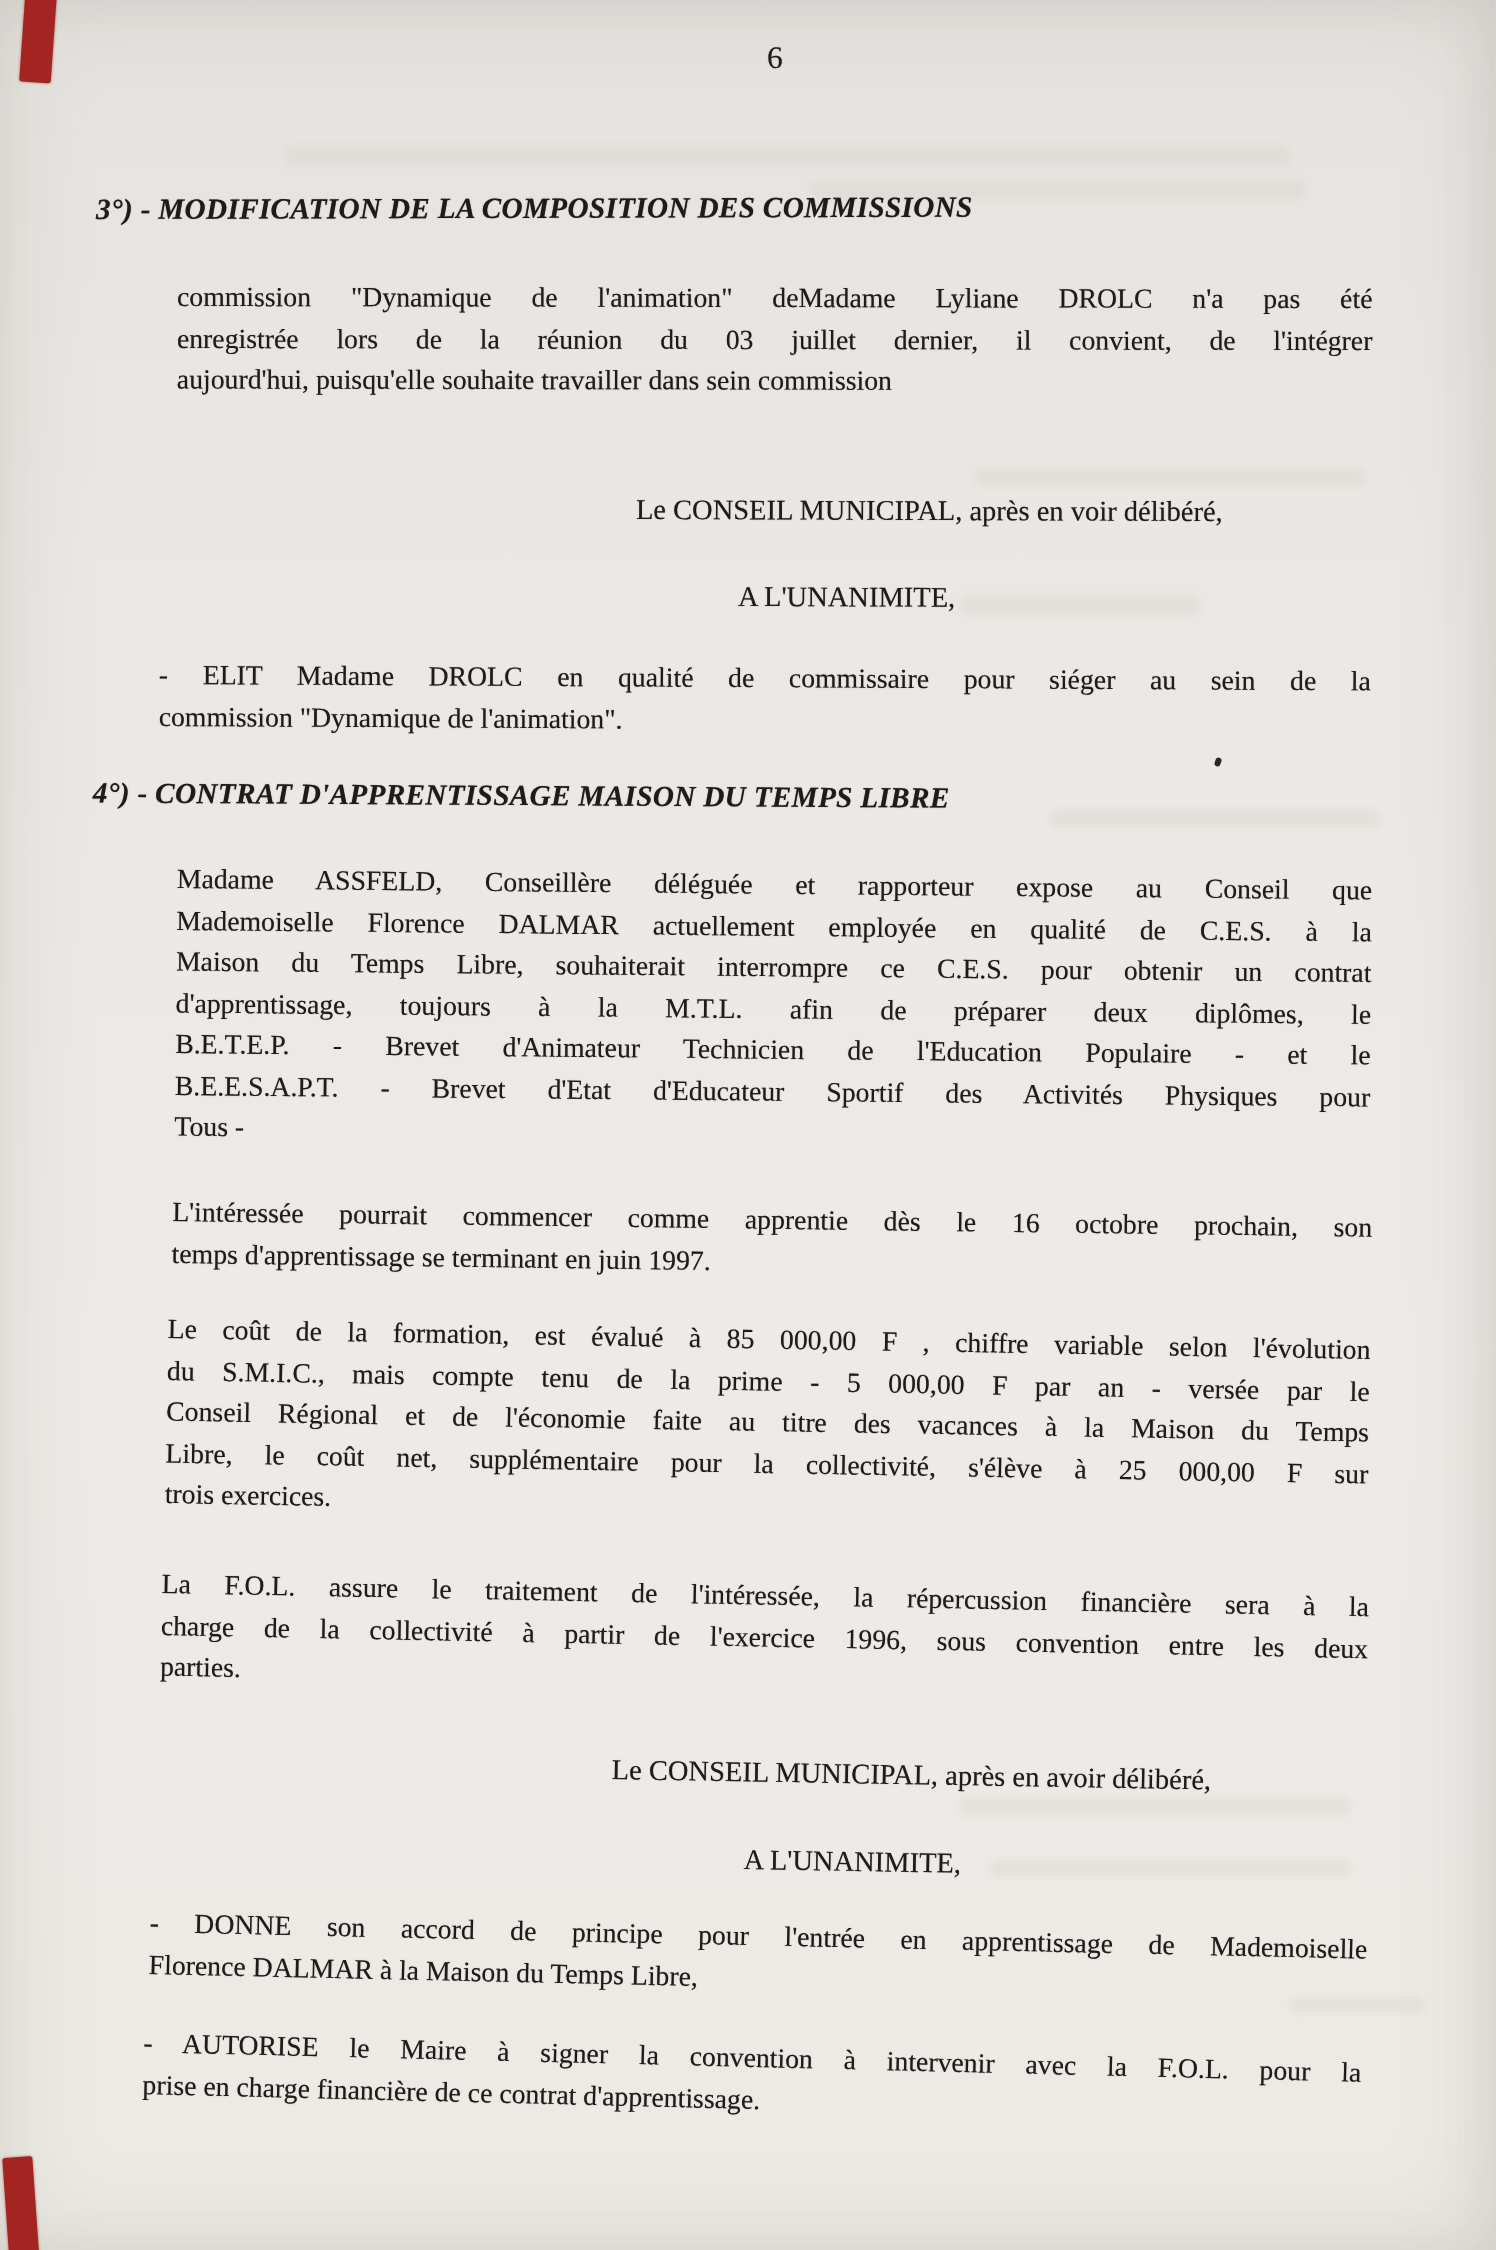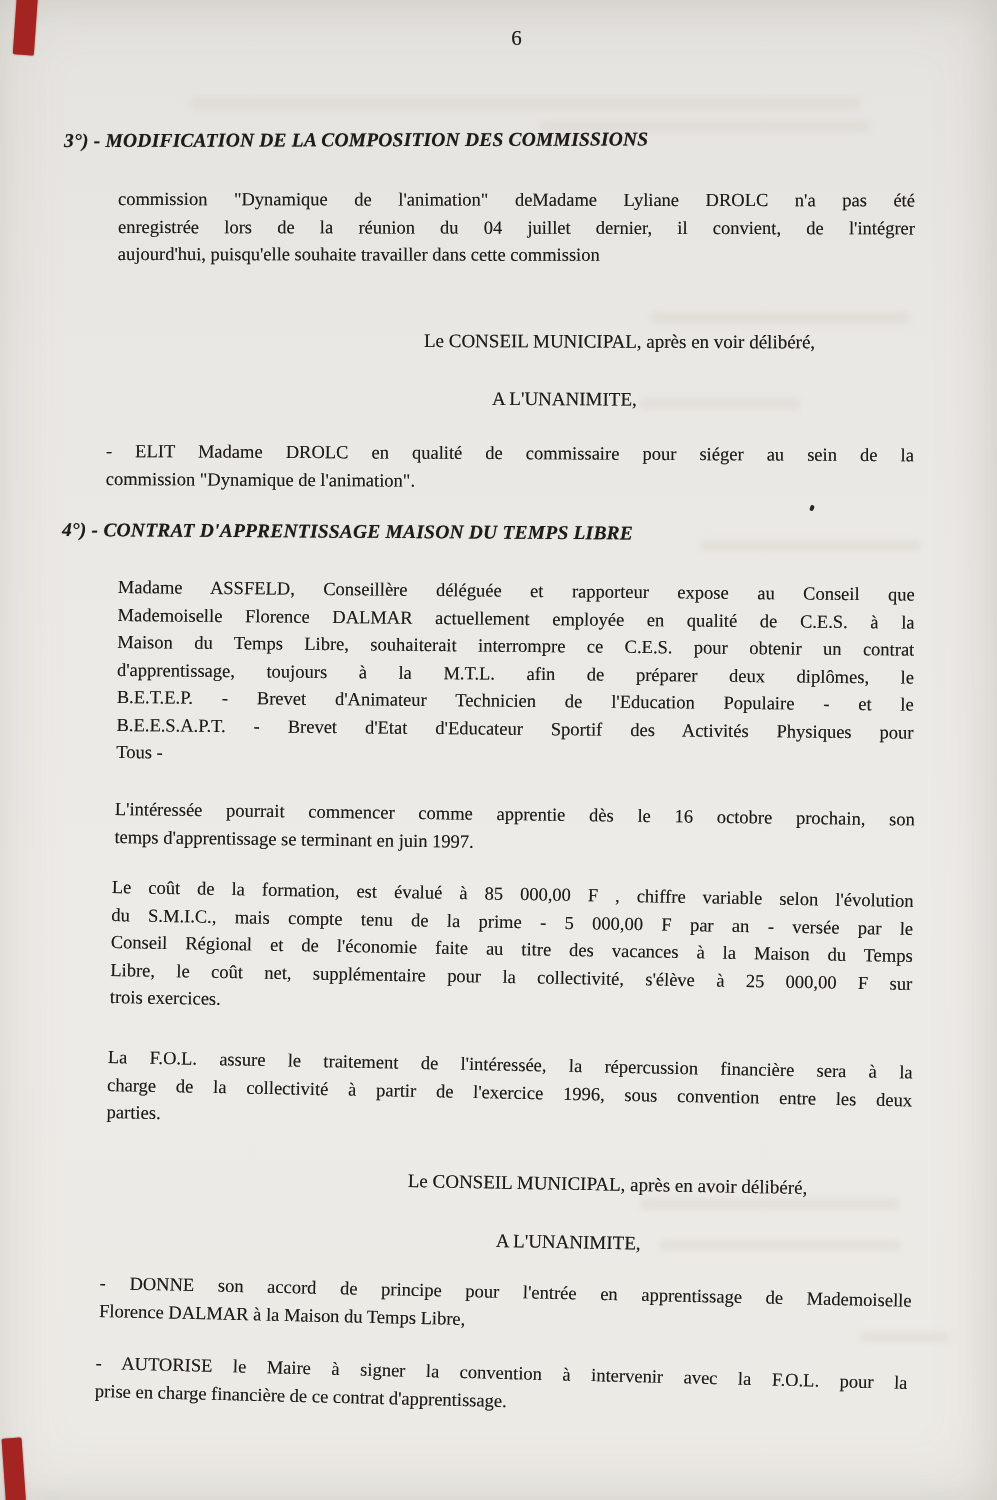--- a/index.html
+++ b/index.html
@@ -74,22 +74,22 @@
   <div class="ghost" style="left:660px;top:1240px;width:240px;height:11px;"></div>
   <div class="ghost" style="left:860px;top:1332px;width:90px;height:10px;"></div>
   <div class="dot-artifact"></div>
 
   <div class="page-number">6</div>
 
   <div class="blk heading" style="left:64px;top:130px;width:880px;transform:rotate(-0.15deg);transform-origin:left top;">3°) - MODIFICATION DE LA COMPOSITION DES COMMISSIONS</div>
 
   <div class="blk body-text" style="left:118px;top:186px;width:797px;transform:rotate(0.1deg);transform-origin:left top;">
       <div class="line">commission "Dynamique de l'animation" deMadame Lyliane DROLC n'a pas été</div>
-      <div class="line">enregistrée lors de la réunion du 04 juillet dernier, il convient, de l'intégrer</div>
-      <div class="line line-last">aujourd'hui, puisqu'elle souhaite travailler dans cette commission</div>
+      <div class="line">enregistrée lors de la réunion du 03 juillet dernier, il convient, de l'intégrer</div>
+      <div class="line line-last">aujourd'hui, puisqu'elle souhaite travailler dans sein commission</div>
     </div>
 
   <div class="blk center-line" style="left:424px;top:330px;transform:rotate(0.2deg);transform-origin:left top;">Le CONSEIL MUNICIPAL, après en voir délibéré,</div>
 
   <div class="blk center-line" style="left:492px;top:388px;transform:rotate(0.2deg);transform-origin:left top;">A L'UNANIMITE,</div>
 
   <div class="blk body-text" style="left:106px;top:438px;width:808px;transform:rotate(0.3deg);transform-origin:left top;">
       <div class="line">- ELIT Madame DROLC en qualité de commissaire pour siéger au sein de la</div>
       <div class="line line-last">commission "Dynamique de l'animation".</div>
     </div>

